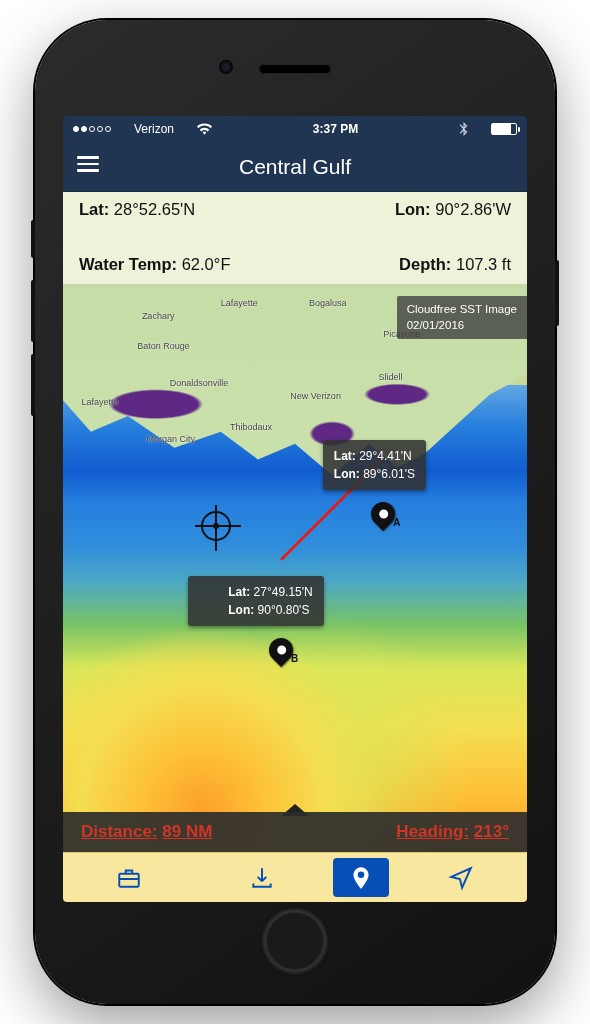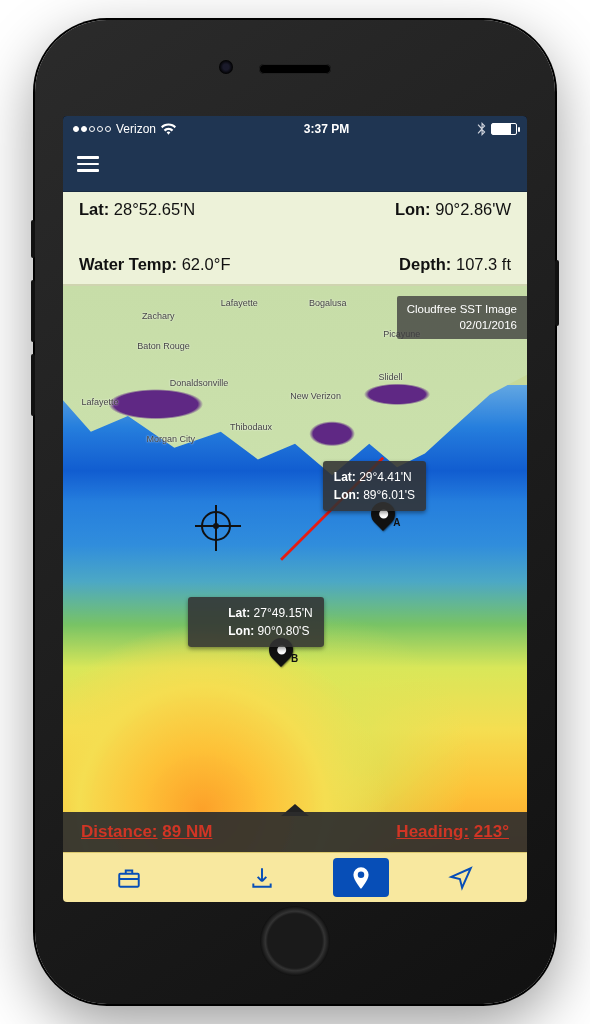--- a/index.html
+++ b/index.html
@@ -64,21 +64,21 @@
     position:relative;
   }
 
   
   .status{
     height:26px;background:var(--navy);
     color:#fff;font-size:12px;
     display:flex;align-items:center;justify-content:space-between;
     padding:0 10px;
   }
-  .status .left,.status .right{display:flex;align-items:center;gap:5px;}
+  .status .left,.status .right{display:flex;align-items:center;gap:23px;}
   .dots{display:flex;gap:2px;}
   .dots i{width:6px;height:6px;border-radius:50%;border:1px solid #fff;display:block;}
   .dots i.on{background:#fff;}
   .wifi,.bt{display:inline-flex;}
   .batt{
     width:26px;height:12px;border:1px solid #fff;border-radius:2px;position:relative;
   }
   .batt::after{content:"";position:absolute;right:-4px;top:3px;width:2px;height:5px;background:#fff;border-radius:1px;}
   .batt i{display:block;height:100%;width:80%;background:#fff;}
 
@@ -134,21 +134,21 @@
       radial-gradient(ellipse at 58% 75%, #5a2a7a 0 5%, transparent 6%),
       linear-gradient(#c9dcae,#cde0b2);
     clip-path:polygon(0 0,100% 0,100% 45%,92% 55%,84% 72%,78% 85%,72% 92%,66% 80%,58% 96%,50% 80%,42% 88%,34% 74%,24% 82%,14% 66%,6% 74%,0 58%);
   }
   .city{position:absolute;font-size:9px;color:#444;white-space:nowrap;text-shadow:0 0 2px #fff;}
 
   .overlay-badge{
     position:absolute;top:10px;right:0;
     background:rgba(60,60,60,.78);color:#fff;
     font-size:11.5px;line-height:1.35;
-    padding:6px 10px;text-align:right;
+    padding:6px 10px;text-align:left;
     border-radius:2px 0 0 2px;
   }
 
   .crosshair{
     position:absolute;left:33%;top:39%;
     width:30px;height:30px;border:2px solid #111;border-radius:50%;
     transform:translate(-50%,-50%);
   }
   .crosshair::before,.crosshair::after{
     content:"";position:absolute;background:#111;
@@ -168,21 +168,20 @@
   .pin::after{content:"";width:9px;height:9px;border-radius:50%;background:#fff;}
   .mlabel{
     position:absolute;font-size:10px;font-weight:700;color:#111;
     left:22px;bottom:-2px;
   }
   .tooltip{
     position:absolute;background:rgba(50,50,50,.88);color:#fff;
     font-size:12px;line-height:1.5;padding:7px 11px;border-radius:3px;
     white-space:nowrap;
     box-shadow:0 2px 4px rgba(0,0,0,.4);
-    margin-top:21px;
   }
   .tooltip b{font-weight:700;}
   .tooltip.ta{left:56%;top:25%;}
   .tooltip.tb{left:27%;top:47%;padding-left:40px;}
 
   .route{position:absolute;inset:0;pointer-events:none;}
 
   .chev-up{
     position:absolute;bottom:86px;left:50%;transform:translateX(-50%);
     width:0;height:0;border-left:14px solid transparent;border-right:14px solid transparent;
@@ -251,20 +250,21 @@
           </span>
       </div>
     </div>
 
     <div class="nav">
       <div class="menu">
           <span></span>
           <span></span>
           <span></span>
         </div>
+      <div>Central Gulf</div>
     </div>
 
     <div class="info">
       <div>
         <b>Lat:</b> <span>28°52.65'N</span>
       </div>
       <div class="right">
         <b>Lon:</b> <span>90°2.86'W</span>
       </div>
       <div>

